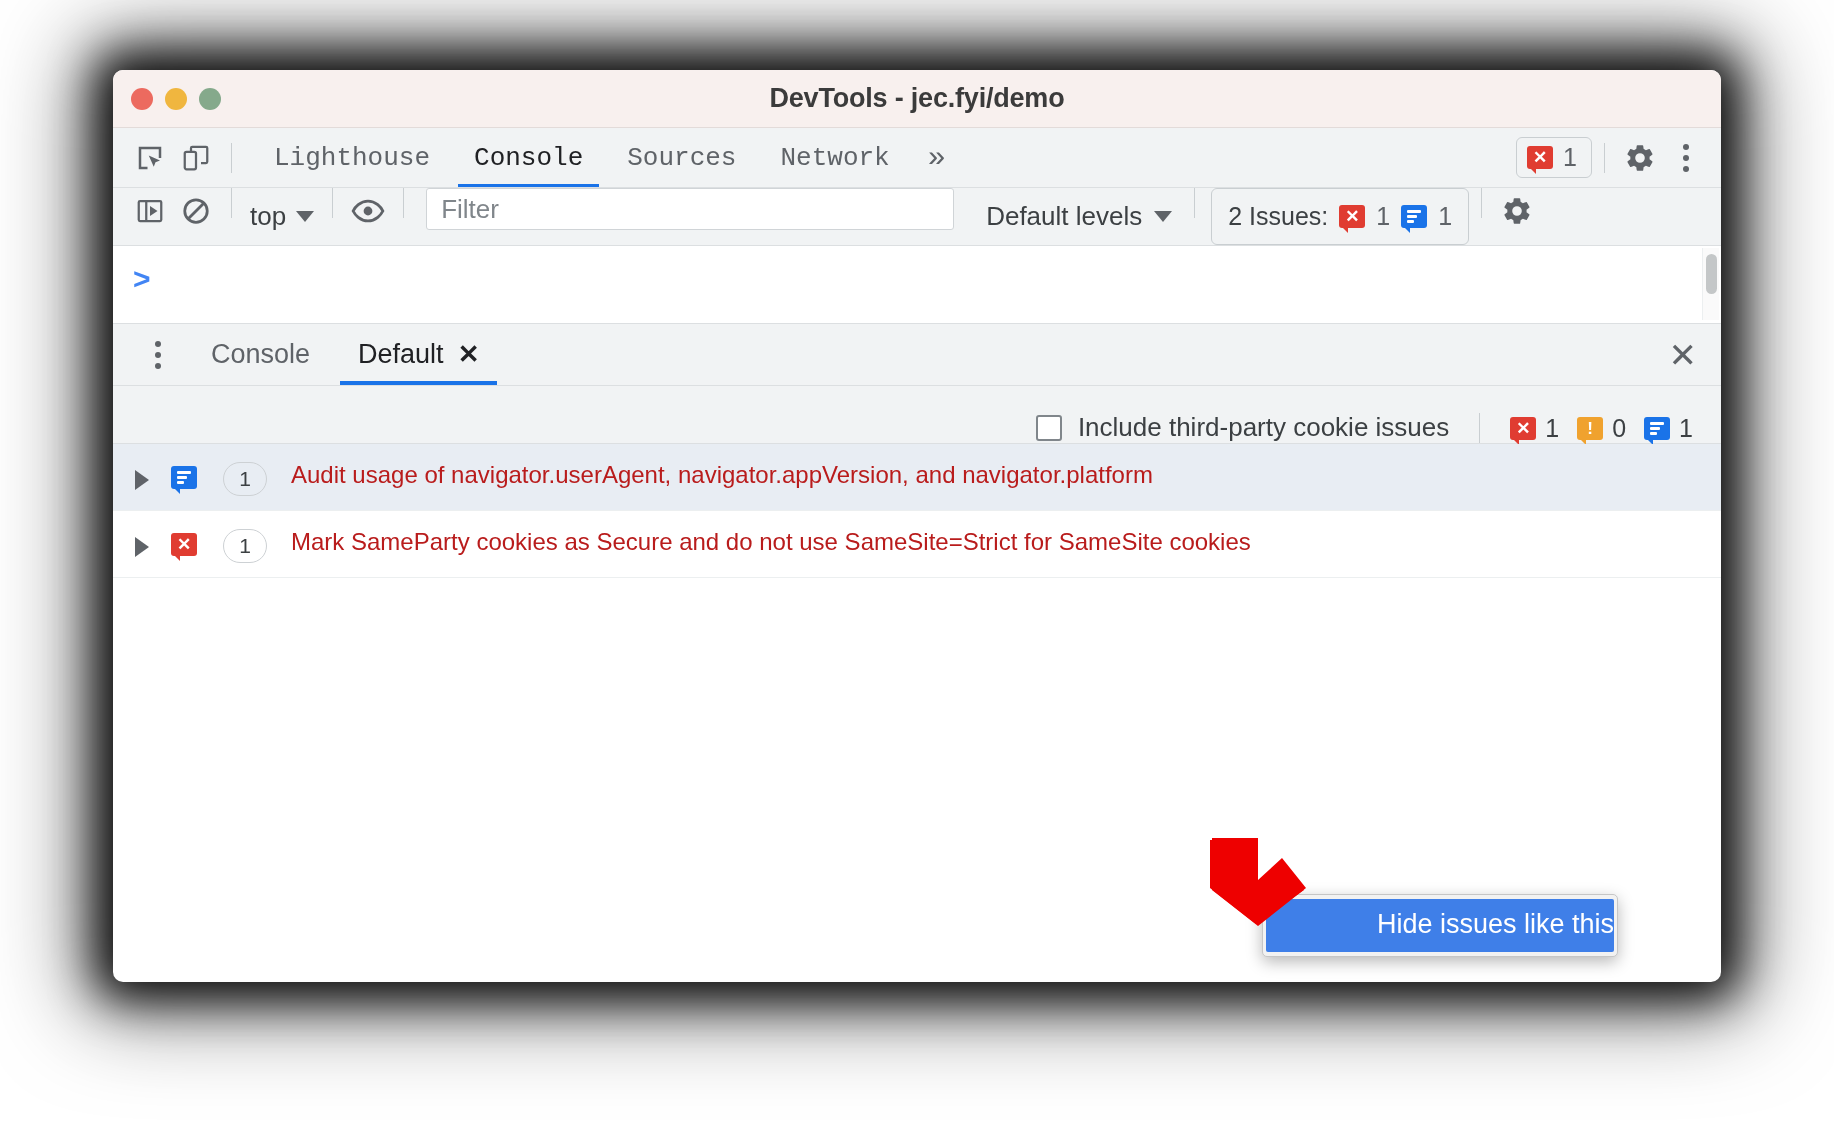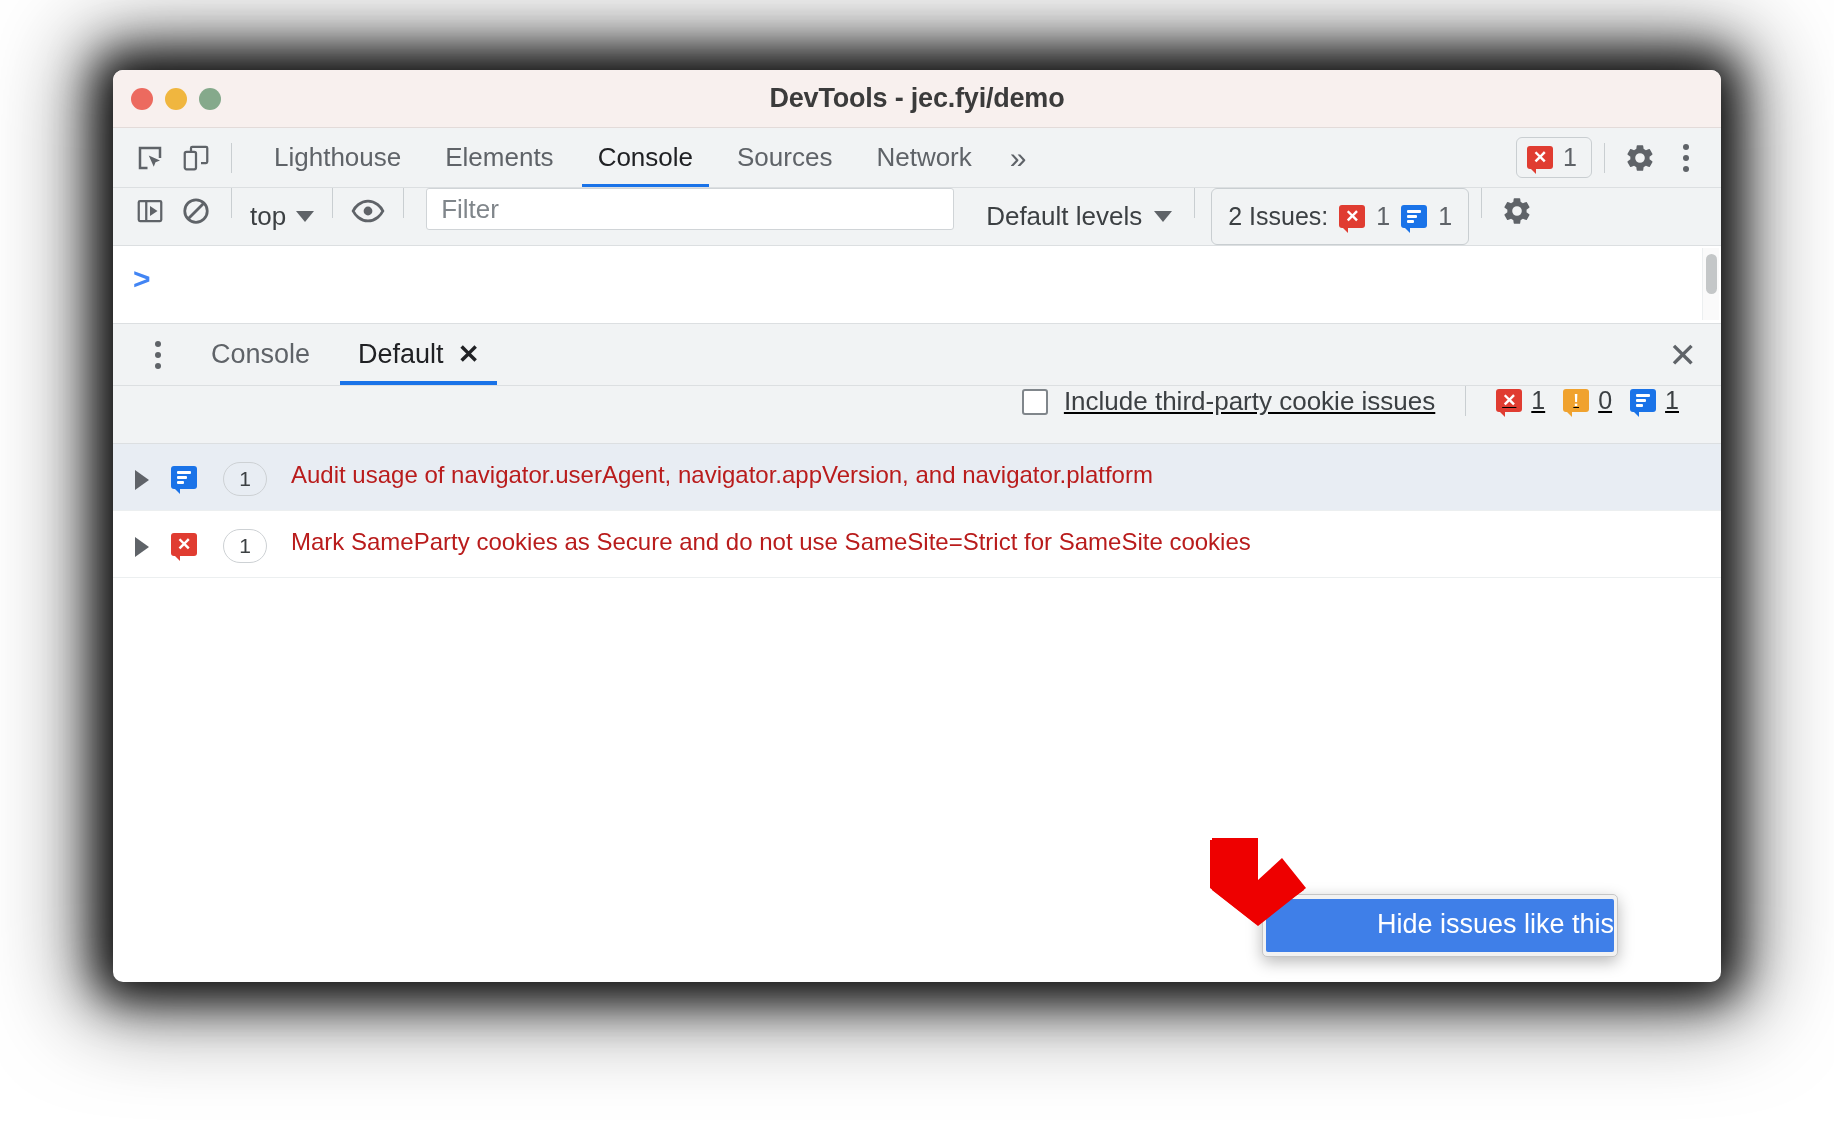--- a/index.html
+++ b/index.html
@@ -78,20 +78,21 @@
     align-items: stretch;
     height: 100%;
     margin-left: 8px;
   }
   .mtab {
     display: flex; align-items: center;
     padding: 0 22px;
     font-size: 26px;
     color: #5f6368;
     position: relative;
+    font-family: Liberation Mono, monospace;
   }
   .mtab.active {
     color: #202124;
   }
   .mtab.active::after {
     content: "";
     position: absolute;
     left: 6px; right: 6px; bottom: 0;
     height: 3px;
     background: #1a73e8;
@@ -269,27 +270,26 @@
   }
   .drawer-close {
     margin-left: auto;
     font-size: 34px;
     color: #5f6368;
     padding-right: 6px;
   }
 
   
   .issues-bar {
-    display: flex; align-items: flex-start; justify-content: flex-end;
+    display: flex; align-items: flex-end; justify-content: flex-end;
     height: 58px;
     background: #f1f3f4;
     border-bottom: 1px solid #dcdfe1;
-    padding: 0 34px;
+    padding: 0 20px;
     gap: 18px;
-    text-decoration: underline;
   }
   .chkwrap {
     display: flex; align-items: center; gap: 16px;
   }
   .chkbox {
     width: 26px; height: 26px;
     border: 2px solid #80868b;
     border-radius: 3px;
     background: #fff;
   }
@@ -399,23 +399,20 @@
         <svg width="30" height="30" viewBox="0 0 24 24">
           <rect x="3" y="7" width="9" height="14" rx="1.4" fill="none" stroke="#5f6368" stroke-width="1.8"></rect>
           <path d="M8 7V4a1 1 0 011-1h11a1 1 0 011 1v11a1 1 0 01-1 1h-4" fill="none" stroke="#5f6368" stroke-width="1.8"></path>
         </svg>
       </div>
       <div class="vsep"></div>
 
       <div class="maintabs">
         <div class="mtab">
           <span>Lighthouse</span>
-        </div>
-        <div class="mtab">
-          <span>Elements</span>
         </div>
         <div class="mtab active">
           <span>Console</span>
         </div>
         <div class="mtab">
           <span>Sources</span>
         </div>
         <div class="mtab">
           <span>Network</span>
         </div>

